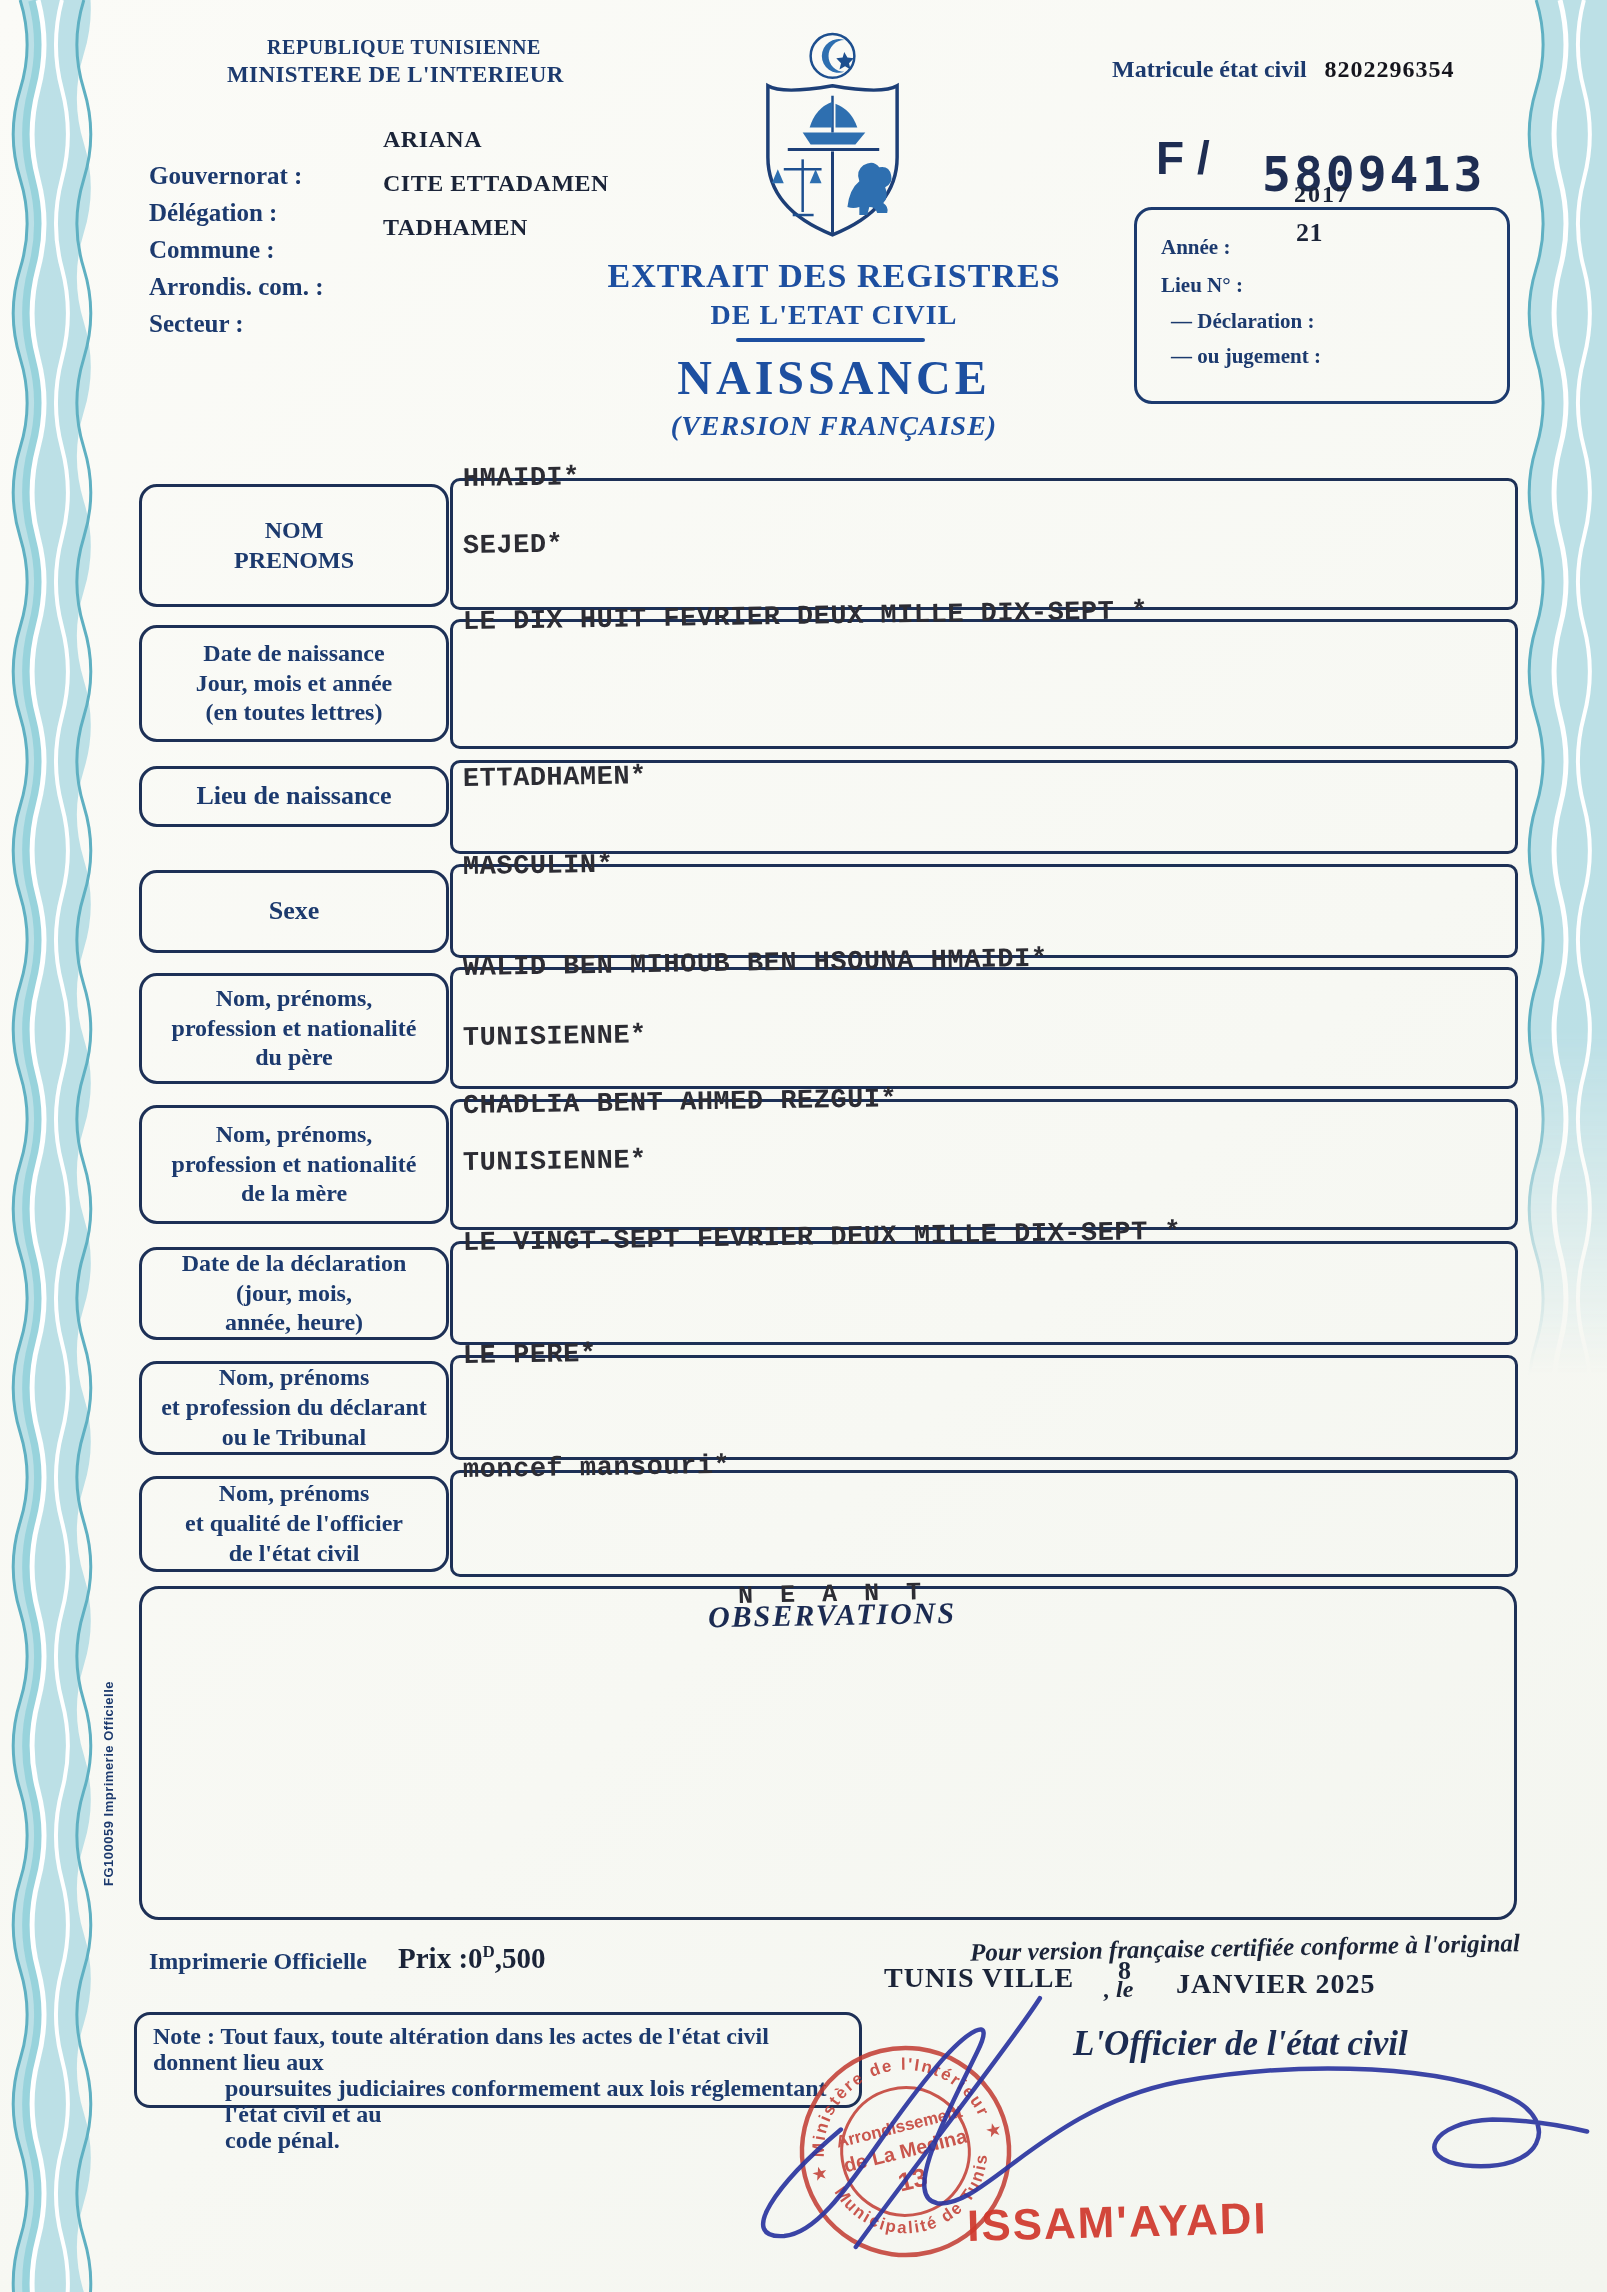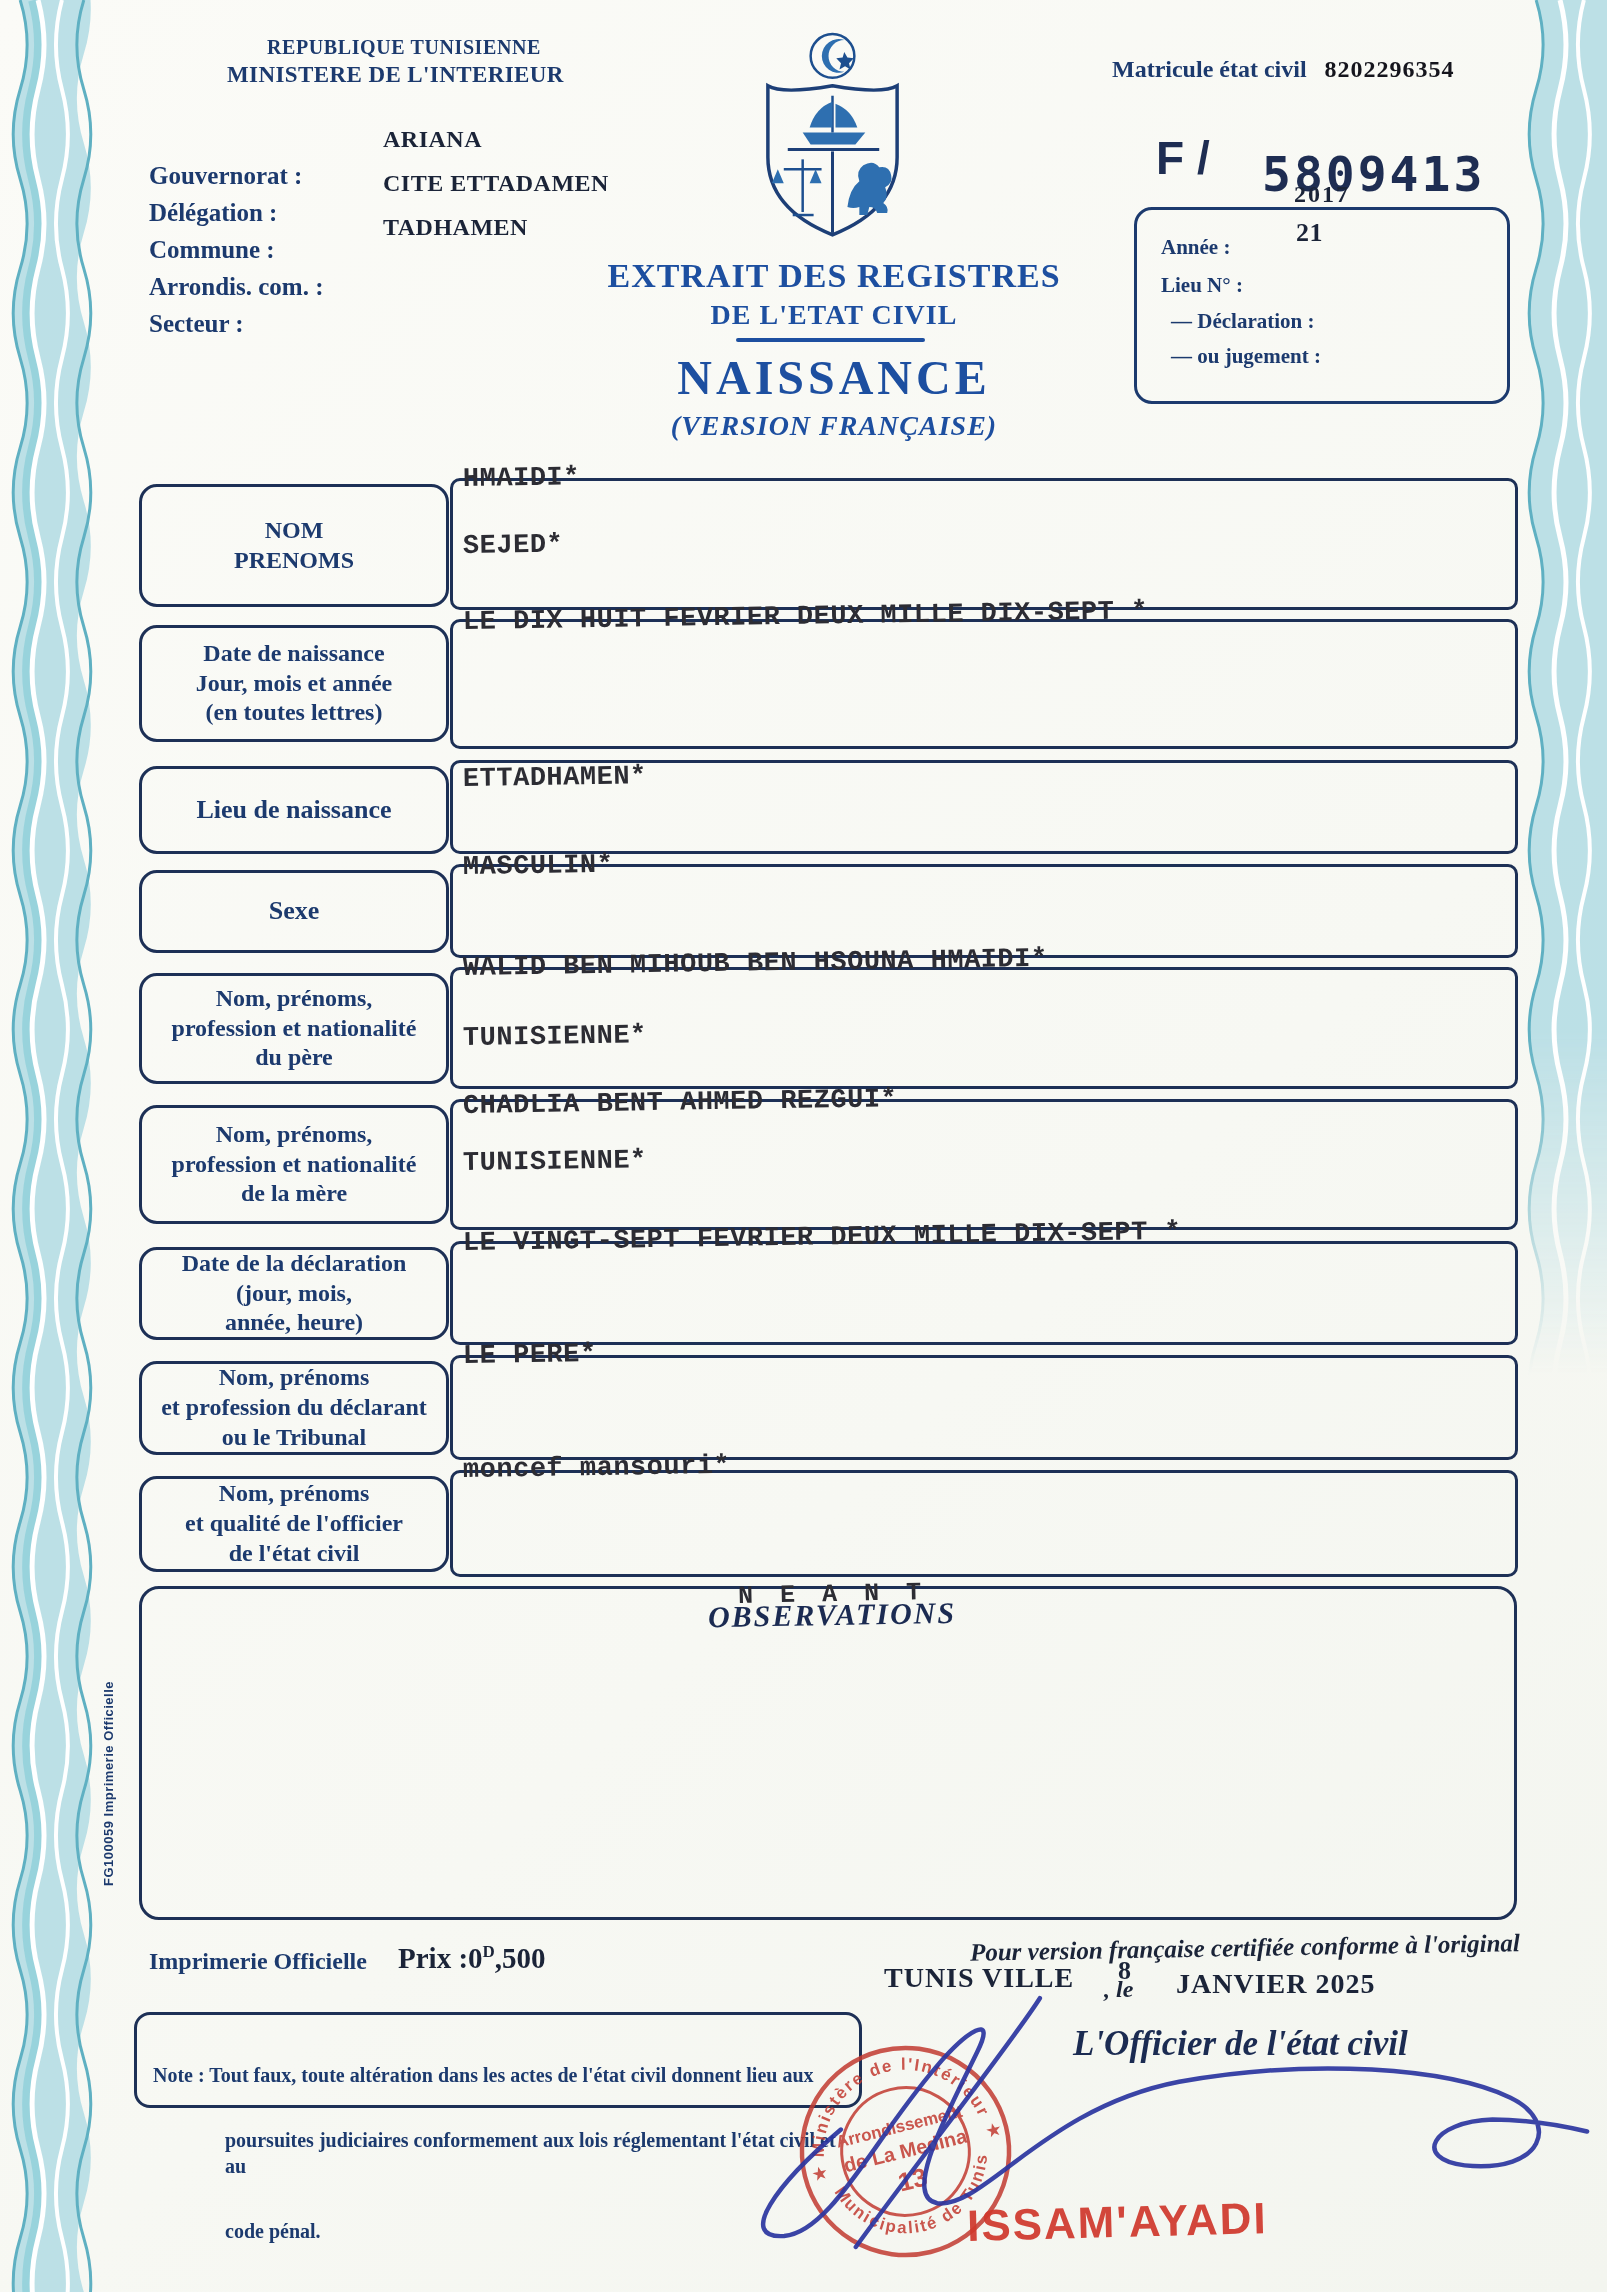--- a/index.html
+++ b/index.html
@@ -44,21 +44,21 @@
     font-weight:bold;font-size:24px;line-height:1.24;color:#1c3a6e;
     white-space:pre-line;padding:2px 8px;box-sizing:border-box;
   }
   .lbl-lg{font-size:26px;}
   .val-box{border:3px solid #1d3056;border-radius:10px;box-sizing:border-box;}
   
   .neant{font-family:"Liberation Mono",monospace;font-weight:bold;font-size:25px;color:#2c2c33;letter-spacing:6px;transform:rotate(-1.2deg);}
   .obs-word{font-family:"Liberation Serif",serif;font-weight:bold;font-style:italic;font-size:30px;color:#1b2b52;letter-spacing:2px;transform:rotate(-1deg);}
   
   .note-box{border:3px solid #1d3056;border-radius:16px;box-sizing:border-box;padding:8px 14px 6px 16px;}
-  .note-box div{font-size:20px;font-weight:bold;line-height:26px;color:#1c3a6e;margin-top:39px;}
+  .note-box div{font-size:24px;font-weight:bold;line-height:26px;color:#1c3a6e;}
   .note-indent{margin-left:72px;}
   .pour-version{font-size:25px;font-weight:bold;font-style:italic;color:#1b2438;white-space:nowrap;transform:rotate(-1deg);}
   .city{font-size:28px;color:#1b2438;font-weight:bold;letter-spacing:1px;}
   .datebits{color:#1b2438;font-weight:bold;}
   .officier{font-size:35px;font-weight:bold;font-style:italic;color:#1b2b52;white-space:nowrap;}
   .imprimerie{font-size:24px;}
   .prix{font-size:29px;color:#1b2438;font-family:"Liberation Serif",serif;font-weight:bold;}
   .prix sup{font-size:17px;}
   .side-code{
     font-size:13px;font-weight:bold;color:#1c3a6e;font-family:"Liberation Sans",sans-serif;
@@ -161,21 +161,21 @@
   <div class="abs val-box" style="left:450px;top:478px;width:1068px;height:132px;"></div>
   <div class="abs typed" style="left:463px;top:464px;">HMAIDI*</div>
   <div class="abs typed" style="left:463px;top:531px;">SEJED*</div>
 
   <div class="abs lbl-box" style="left:139px;top:625px;width:310px;height:117px;">Date de naissance
 Jour, mois et année
 (en toutes lettres)</div>
   <div class="abs val-box" style="left:450px;top:619px;width:1068px;height:130px;"></div>
   <div class="abs typed" style="left:463px;top:607px;">LE DIX HUIT FEVRIER  DEUX MILLE DIX-SEPT *</div>
 
-  <div class="abs lbl-box lbl-lg" style="left:139px;top:766px;width:310px;height:88px;">Lieu de naissance</div>
+  <div class="abs lbl-box lbl-lg" style="left:139px;top:766px;width:310px;height:61px;">Lieu de naissance</div>
   <div class="abs val-box" style="left:450px;top:760px;width:1068px;height:94px;"></div>
   <div class="abs typed" style="left:463px;top:764px;">ETTADHAMEN*</div>
 
   <div class="abs lbl-box lbl-lg" style="left:139px;top:870px;width:310px;height:83px;">Sexe</div>
   <div class="abs val-box" style="left:450px;top:864px;width:1068px;height:94px;"></div>
   <div class="abs typed" style="left:463px;top:852px;">MASCULIN*</div>
 
   <div class="abs lbl-box" style="left:139px;top:973px;width:310px;height:111px;">Nom, prénoms,
 profession et nationalité
 du père</div>

